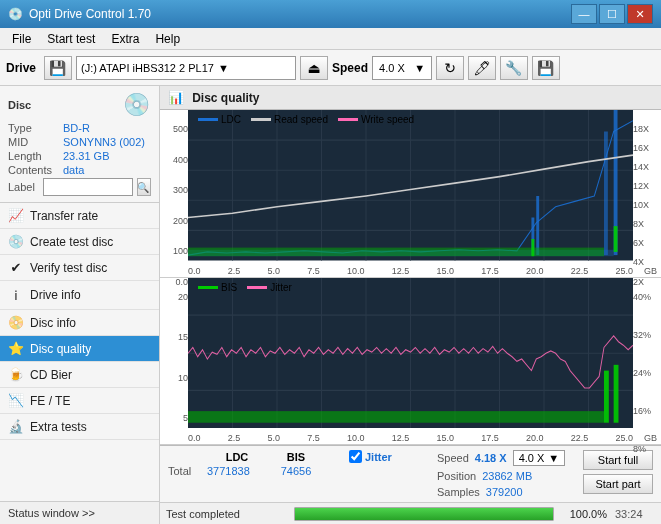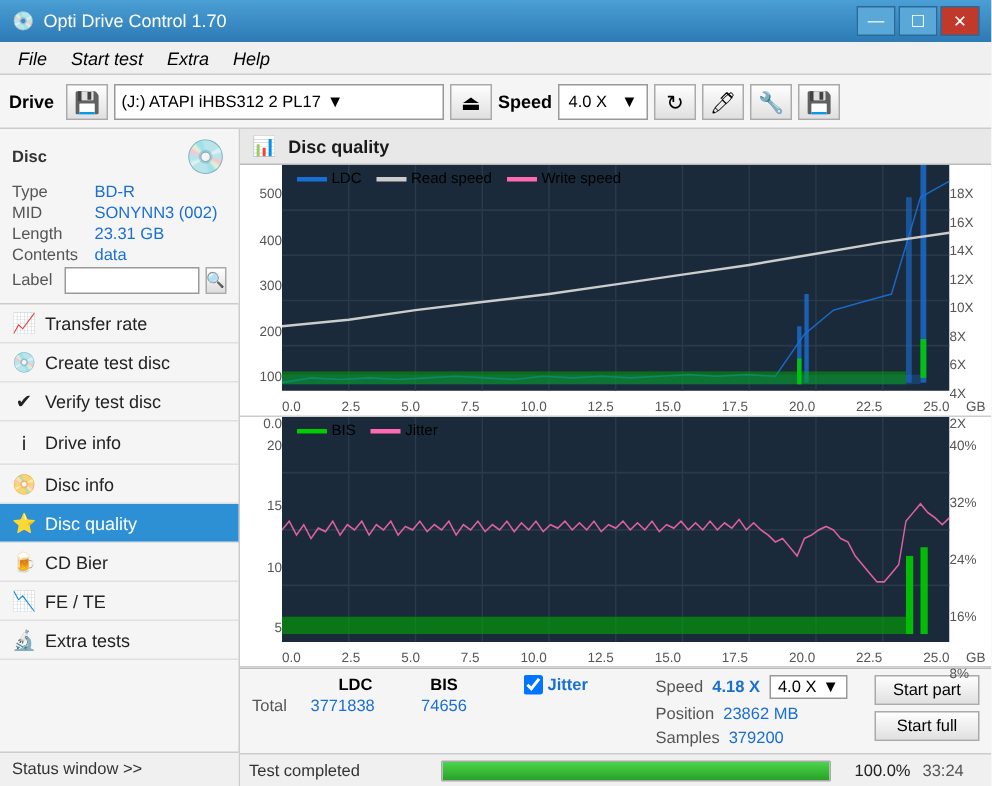--- a/index.html
+++ b/index.html
@@ -30,21 +30,20 @@
     .title-btn.close { background: #c0392b; }
 
     
     .menu-bar {
       background: #f0f0f0;
       border-bottom: 1px solid #ccc;
       display: flex;
       align-items: center;
       padding: 2px 4px;
       height: 22px;
-      font-style: italic;
     }
     .menu-item {
       padding: 2px 8px;
       cursor: pointer;
       font-size: 12px;
       color: #000;
     }
 
     
     .drive-toolbar {
@@ -636,22 +635,22 @@
           <span style="font-size:11px;color:#555;">Position</span>
           <span style="font-size:11px;color:#1a6fd4;">23862 MB</span>
         </div>
         <div style="display:flex;gap:6px;align-items:center;">
           <span style="font-size:11px;color:#555;">Samples</span>
           <span style="font-size:11px;color:#1a6fd4;">379200</span>
         </div>
       </div>
 
       <div class="action-btns">
+        <button class="action-btn">Start full</button>
         <button class="action-btn">Start part</button>
-        <button class="action-btn">Start full</button>
       </div>
     </div>
 
     <div class="progress-bar-container">
       <span class="progress-status">Test completed</span>
       <div class="progress-outer">
         <div class="progress-inner" style="width:100%;"></div>
       </div>
       <span class="progress-pct">100.0%</span>
       <span class="progress-time">33:24</span>

